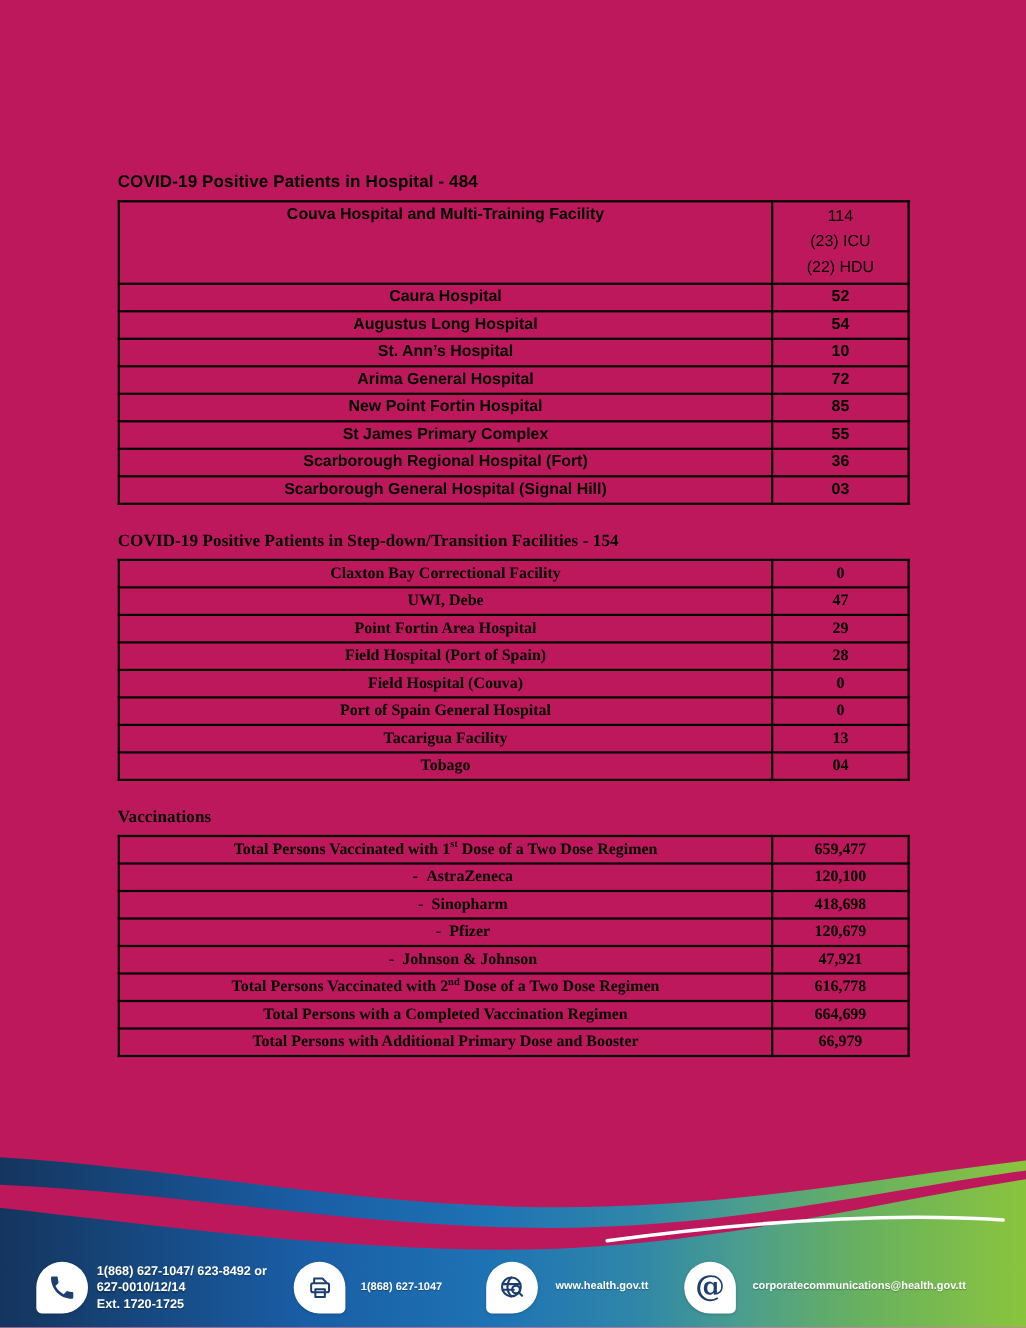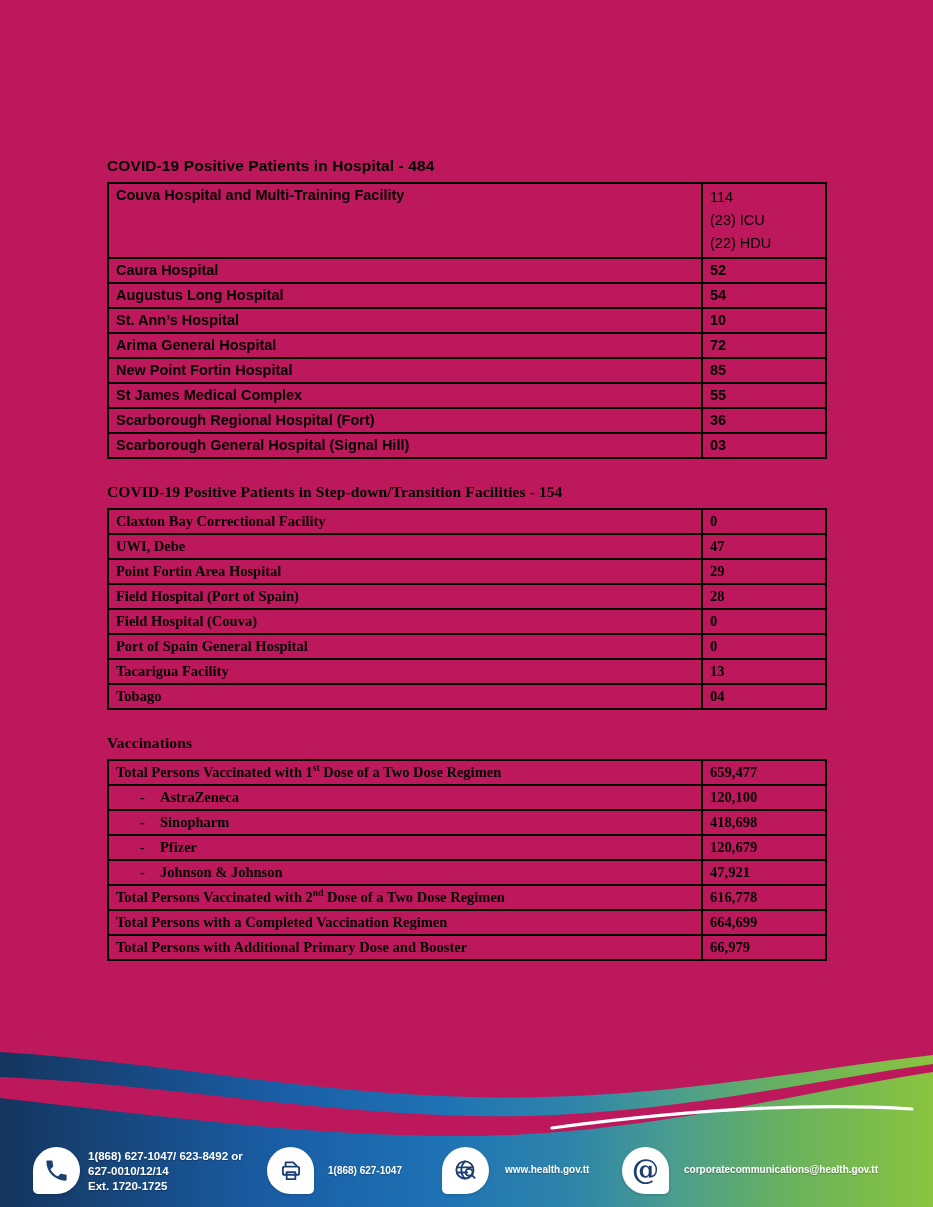--- a/index.html
+++ b/index.html
@@ -8,21 +8,21 @@
     font-family:"Liberation Sans", sans-serif;color:#000;
   }
   
   .content{position:absolute;left:107px;top:157px;width:718px;}
   .section{margin:0;}
   .section + .section{margin-top:24px;font-family:Liberation Serif, serif;}
   .sec-title{
     font-size:15.5px;font-weight:bold;margin:0 0 7px 0;letter-spacing:.1px;color:#000;
   }
   table.data{
-    border-collapse:collapse;table-layout:fixed;width:718px;
+    border-collapse:collapse;table-layout:fixed;width:718px;text-align:center;
   }
   table.data td{
     border:2px solid #000;padding:2px 7px;vertical-align:top;
     font-size:14.5px;font-weight:bold;line-height:19px;color:#000;
     overflow:hidden;white-space:nowrap;
   }
   td.label.sub{padding-left:31px;}
   .dash{display:inline-block;width:20px;font-weight:bold;}
   td.val.reg{font-weight:400;}
   .vline{line-height:23px;}
@@ -87,21 +87,21 @@
             </tr>
             <tr>
               <td class="label">Arima General Hospital</td>
               <td class="val">72</td>
             </tr>
             <tr>
               <td class="label">New Point Fortin Hospital</td>
               <td class="val">85</td>
             </tr>
             <tr>
-              <td class="label">St James Medical Complex</td>
+              <td class="label">St James Primary Complex</td>
               <td class="val">55</td>
             </tr>
             <tr>
               <td class="label">Scarborough Regional Hospital (Fort)</td>
               <td class="val">36</td>
             </tr>
             <tr>
               <td class="label">Scarborough General Hospital (Signal Hill)</td>
               <td class="val">03</td>
             </tr>

